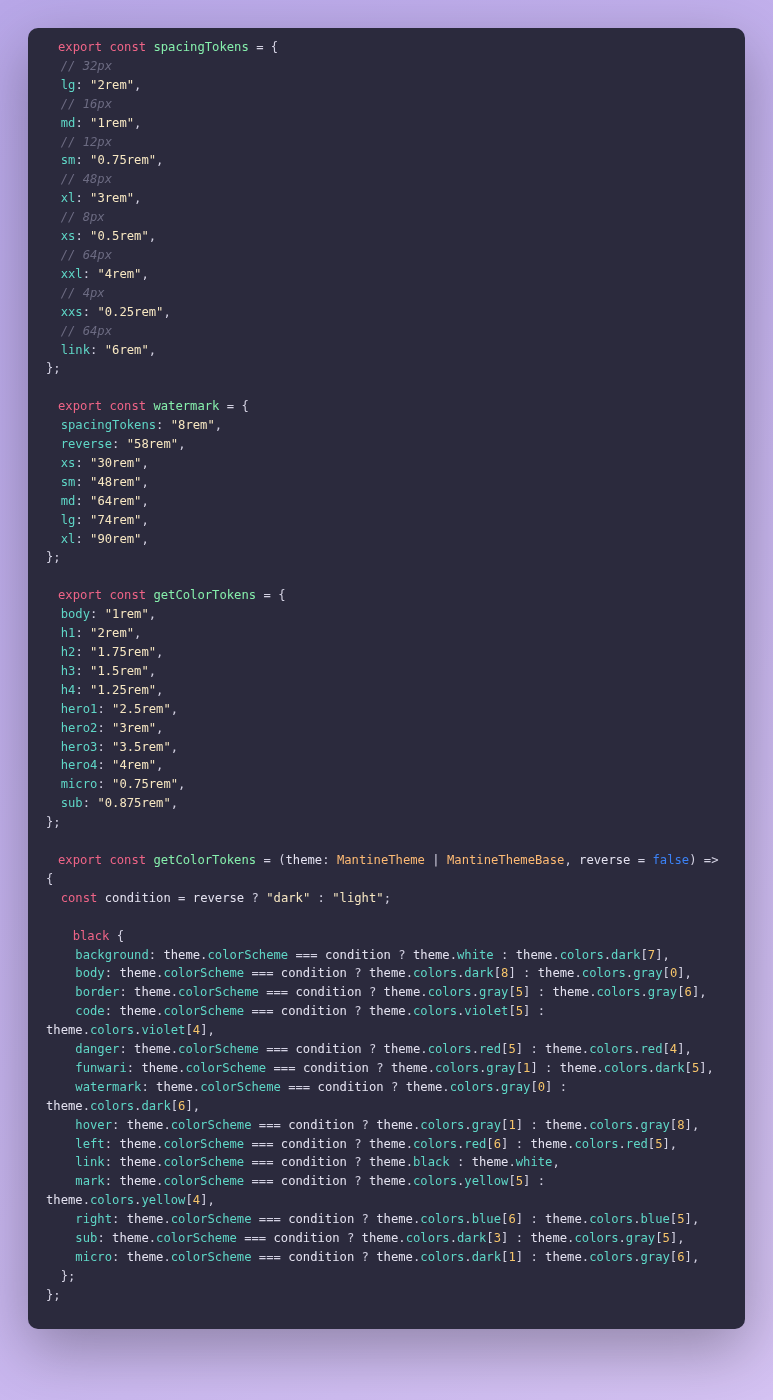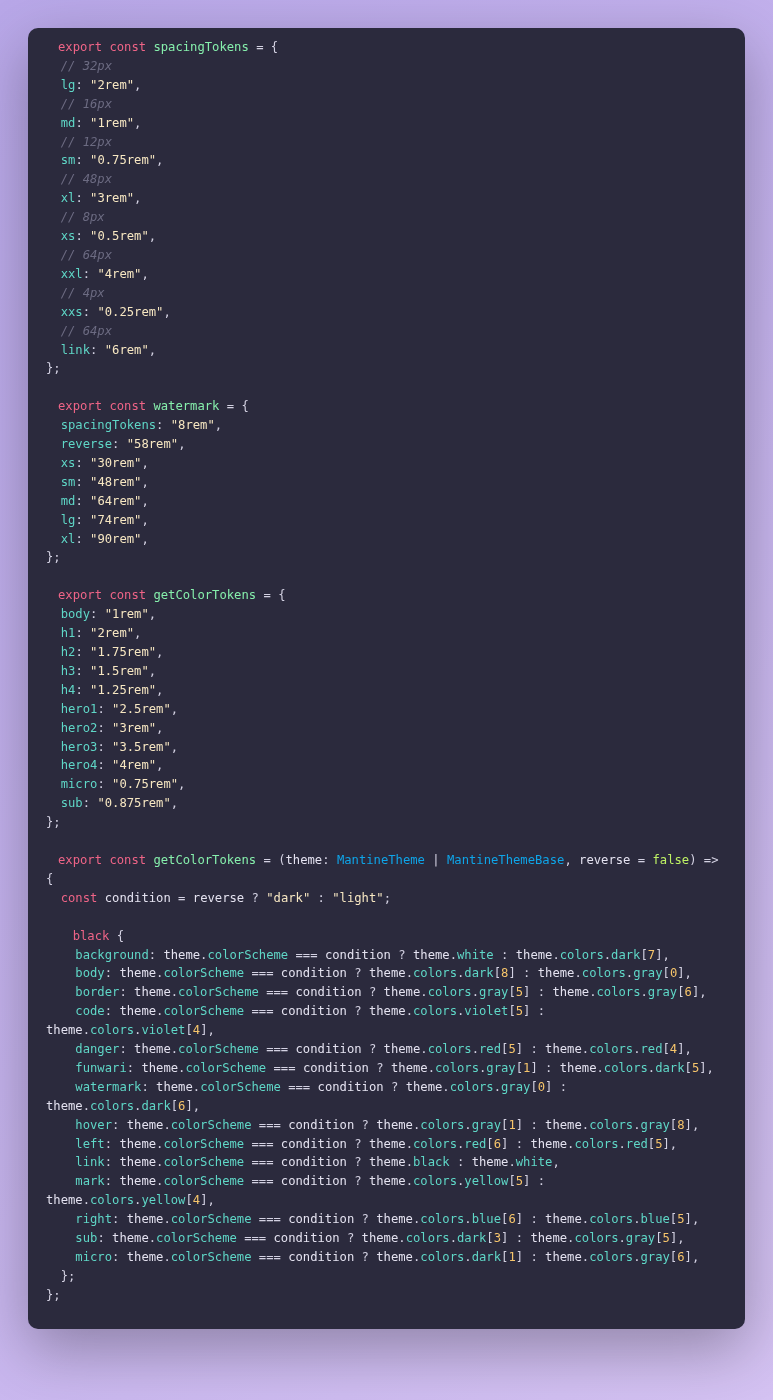--- a/index.html
+++ b/index.html
@@ -46,23 +46,23 @@
     white-space: pre;
     overflow: hidden;
   }
   .kw   { color: #ef6487; margin-left: 12px; }
   .kw2  { color: #ef6487; }
   .def  { color: #86efac; }
   .prop { color: #5fd7c7; }
   .str  { color: #f7e7c2; }
   .cm   { color: #6c6b82; font-style: italic; }
   .pn   { color: #d4d2e3; }
-  .typ  { color: #0ea5e9; }
+  .typ  { color: #fdba74; }
   .num  { color: #f7c56b; }
-  .bool { color: #bef264; }
+  .bool { color: #3b82f6; }
   .obj  { color: #e4e2f0; }
 </style>
 </head>
 <body>
 
 <div class="window">
   <div class="code"><span class="kw">export</span> <span class="kw2">const</span> <span class="def">spacingTokens</span> <span class="pn">=</span> <span class="pn">{</span>
   <span class="cm">// 32px</span>
   <span class="prop">lg</span><span class="pn">:</span> <span class="str">"2rem"</span><span class="pn">,</span>
   <span class="cm">// 16px</span>

